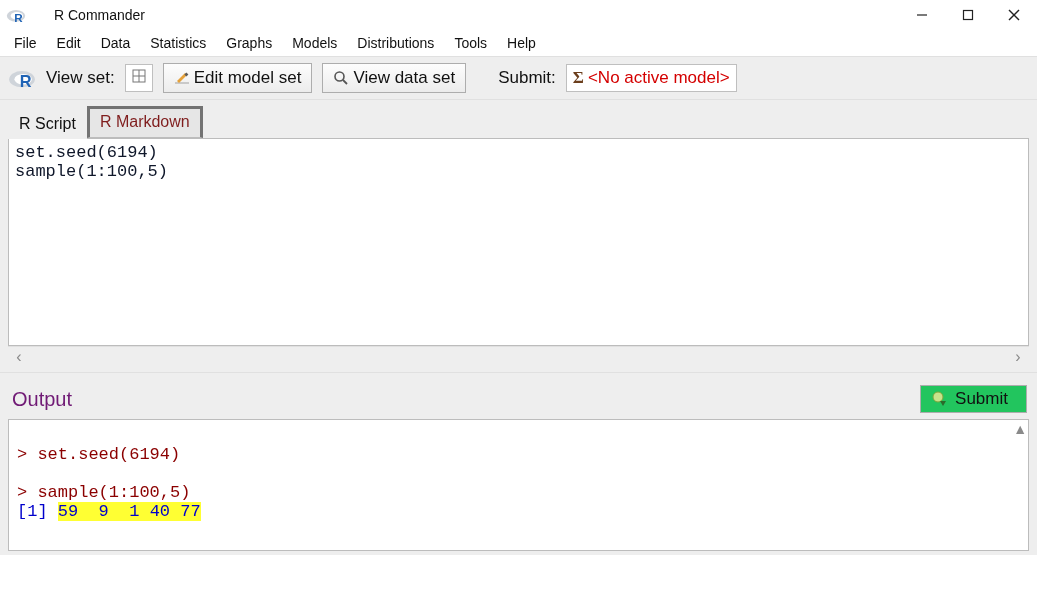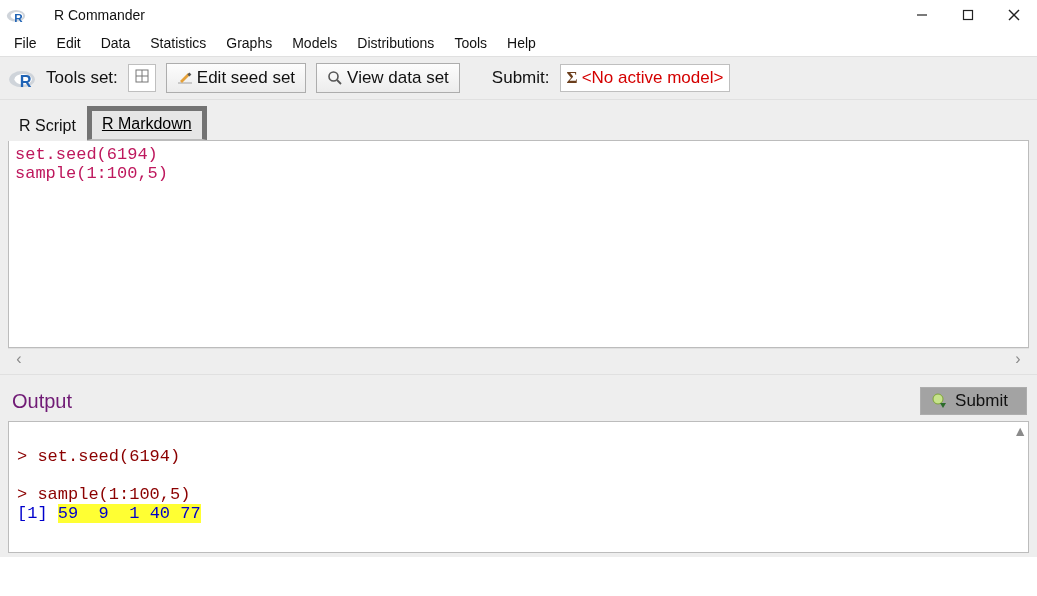--- a/index.html
+++ b/index.html
@@ -14,29 +14,29 @@
   .menubar .mitem { padding: 2px 8px; font-size: 14px; }
   .toolbar { background: #eee; border-top: 1px solid #e0e0e0; border-bottom: 1px solid #e0e0e0; padding: 6px 8px; display: flex; align-items: center; gap: 10px; }
   .toolbar .app-icon-lg { width: 28px; height: 28px; }
   .toolbar .tb-label { font-size: 17px; }
   .ds-box { background: #fff; border: 1px solid #bfbfbf; padding: 3px 6px; display: inline-flex; align-items: center; font-size: 17px; gap: 4px; }
   .ds-box .red { color: #d40000; }
   .tb-btn { background: linear-gradient(#fdfdfd,#ececec); border: 1px solid #adadad; padding: 4px 10px; font-size: 17px; display: inline-flex; align-items: center; gap: 4px; }
   .tb-btn .ic { width: 16px; height: 16px; }
   .tabs-row { display: flex; align-items: flex-end; padding: 6px 8px 0 8px; background: #eee; }
   .tab { padding: 4px 10px 6px 10px; border: 1px solid transparent; font-size: 16px; }
-  .tab.inactive { background: #e6e6e6; border: 5px solid #737373; border-bottom: 1px solid #bcbcbc; color: #000000; text-decoration: underline; }
+  .tab.inactive { background: #e6e6e6; border: 3px solid #737373; border-bottom: 1px solid #bcbcbc; color: #7f1d1d; }
   .tab.active  { border-bottom: none; margin-bottom: -1px; background: #eee; }
   .editor-wrap { padding: 0 8px 6px 8px; background: #eee; }
-  .editor { background: #fff; border: 1px solid #bcbcbc; height: 208px; padding: 4px 6px; font-family: Consolas, "Courier New", monospace; font-size: 17px; white-space: pre; color: #be185d; overflow: hidden; }
+  .editor { background: #fff; border: 1px solid #bcbcbc; height: 208px; padding: 4px 6px; font-family: Consolas, "Courier New", monospace; font-size: 17px; white-space: pre; color: #0f172a; overflow: hidden; }
   .hscroll-row { display: flex; align-items: center; justify-content: space-between; padding: 0 2px; height: 20px; background: #eee; border-top: 1px solid #e0e0e0; color: #8a8a8a; font-size: 16px;}
   .hscroll-row .arrow { width: 18px; text-align: center; }
   .output-header { display: flex; align-items: center; padding: 12px 10px 6px 12px; background: #eee; border-top: 1px solid #e0e0e0;}
   .output-header .label { font-size: 20px; color: #701a75; }
-  .submit-btn { margin-left: auto; display: inline-flex; align-items: center; gap: 6px; padding: 3px 18px 3px 10px; border: 1px solid #adadad; font-size: 17px; background: #a3a3a3; }
+  .submit-btn { margin-left: auto; display: inline-flex; align-items: center; gap: 6px; padding: 3px 18px 3px 10px; border: 1px solid #adadad; font-size: 17px; background: #22c55e; }
   .submit-btn .ic { width: 18px; height: 18px; }
   .output-wrap { padding: 0 8px 4px 8px; background: #eee; position: relative; }
   .output { background: #fff; border: 1px solid #bcbcbc; height: 132px; padding: 6px 8px; font-family: Consolas, "Courier New", monospace; font-size: 17px; white-space: pre; overflow: hidden;}
   .out-red { color: #8b0000; }
   .out-blue { color: #0000cc; }
   .hl { background: #ffff33; }
   .side-arrow { position: absolute; right: 10px; top: 2px; color: #8a8a8a; font-size: 14px;}
 </style>
 </head>
 <body>
@@ -83,39 +83,39 @@
 </div>
 
 <div class="toolbar">
   <span class="app-icon-lg">
     <svg viewBox="0 0 24 24" width="28" height="28">
       <ellipse cx="12" cy="13" rx="11" ry="7" fill="#cfd4da"></ellipse>
       <ellipse cx="13" cy="13" rx="7.5" ry="4.5" fill="#fff"></ellipse>
       <text x="10" y="20" font-family="Arial" font-weight="bold" font-size="14" fill="#1f63b5">R</text>
     </svg>
   </span>
-  <span class="tb-label">Tools set:</span>
+  <span class="tb-label">View set:</span>
   <span class="ds-box">
     <span>
       <svg width="14" height="14">
           <rect x="1" y="1" width="12" height="12" fill="none" stroke="#777" stroke-width="1"></rect>
           <line x1="7" y1="1" x2="7" y2="13" stroke="#777"></line>
           <line x1="1" y1="7" x2="13" y2="7" stroke="#777"></line>
         </svg>
     </span>
   </span>
   <span class="tb-btn">
     <span class="ic">
       <svg viewBox="0 0 16 16" width="16" height="16">
           <rect x="1" y="12" width="14" height="2" fill="#c9c9c9"></rect>
           <polygon points="3,11 11,3 13,5 5,13" fill="#e5a13a"></polygon>
           <rect x="11" y="3" width="2.8" height="2.8" fill="#5a5a5a" transform="rotate(45 12.4 4.4)"></rect>
         </svg>
     </span>
-    <span>Edit seed set</span>
+    <span>Edit model set</span>
   </span>
   <span class="tb-btn">
     <span class="ic">
       <svg viewBox="0 0 16 16" width="16" height="16">
           <circle cx="6.5" cy="6.5" r="4.5" fill="none" stroke="#555" stroke-width="1.6"></circle>
           <line x1="10" y1="10" x2="14" y2="14" stroke="#555" stroke-width="1.8"></line>
         </svg>
     </span>
     <span>View data set</span>
   </span>

